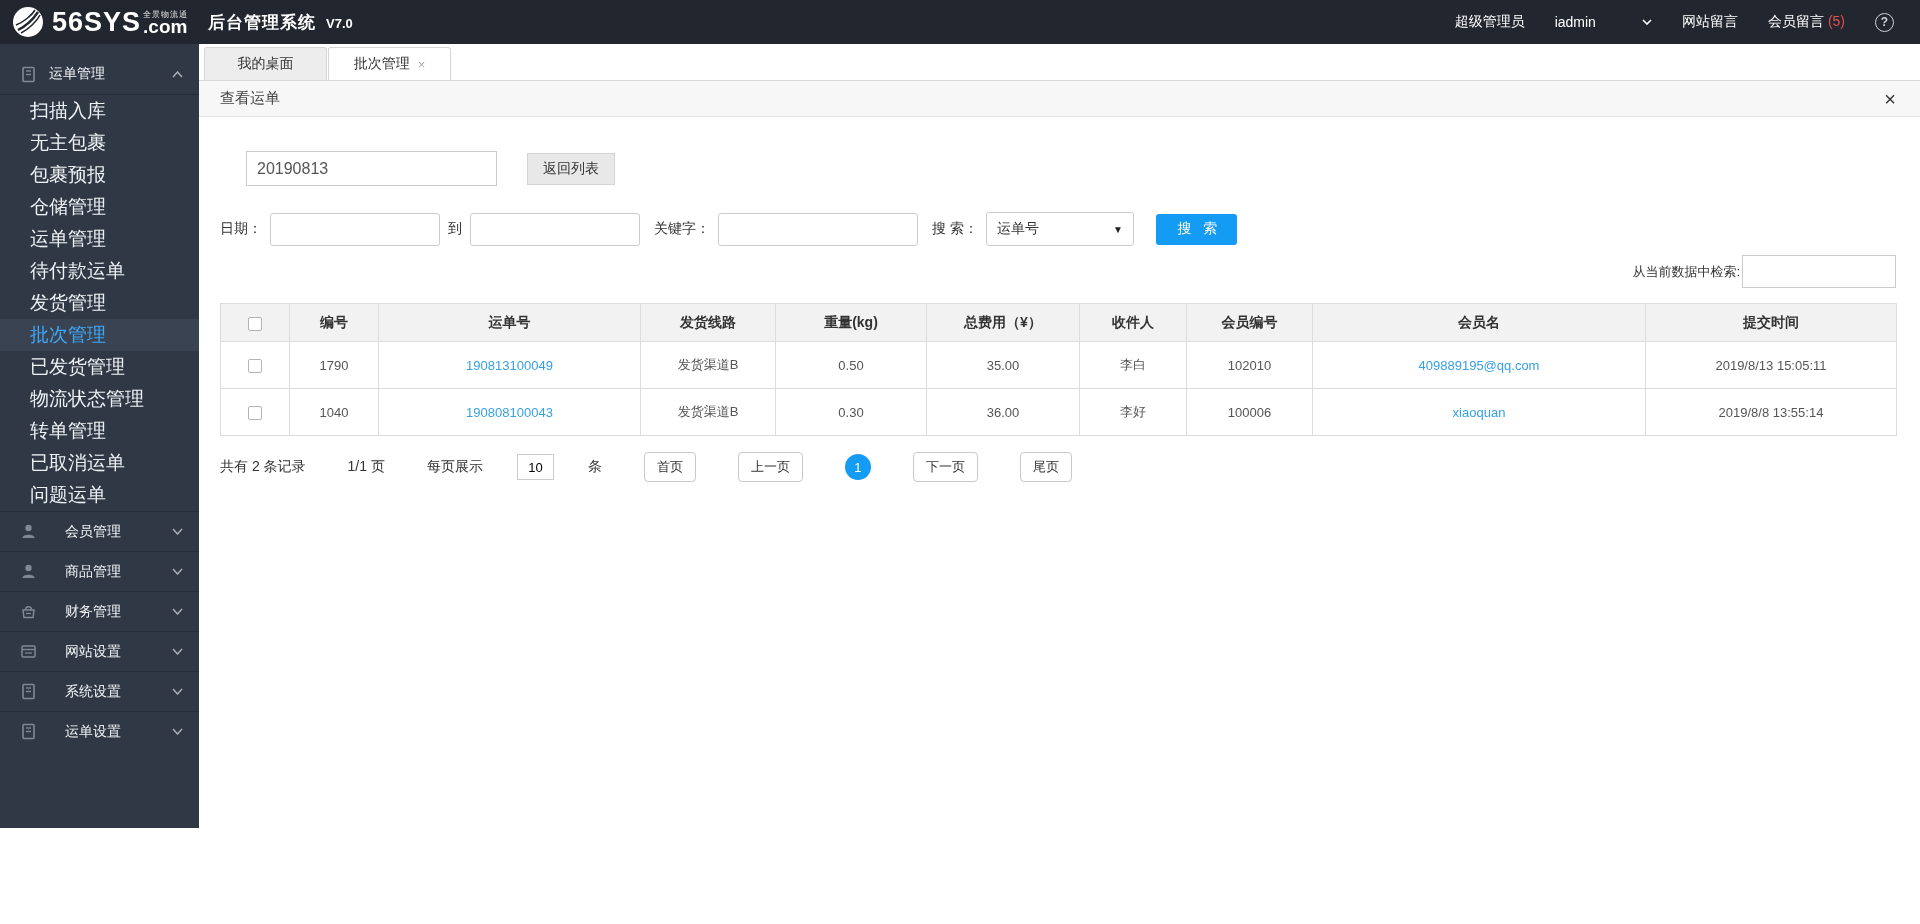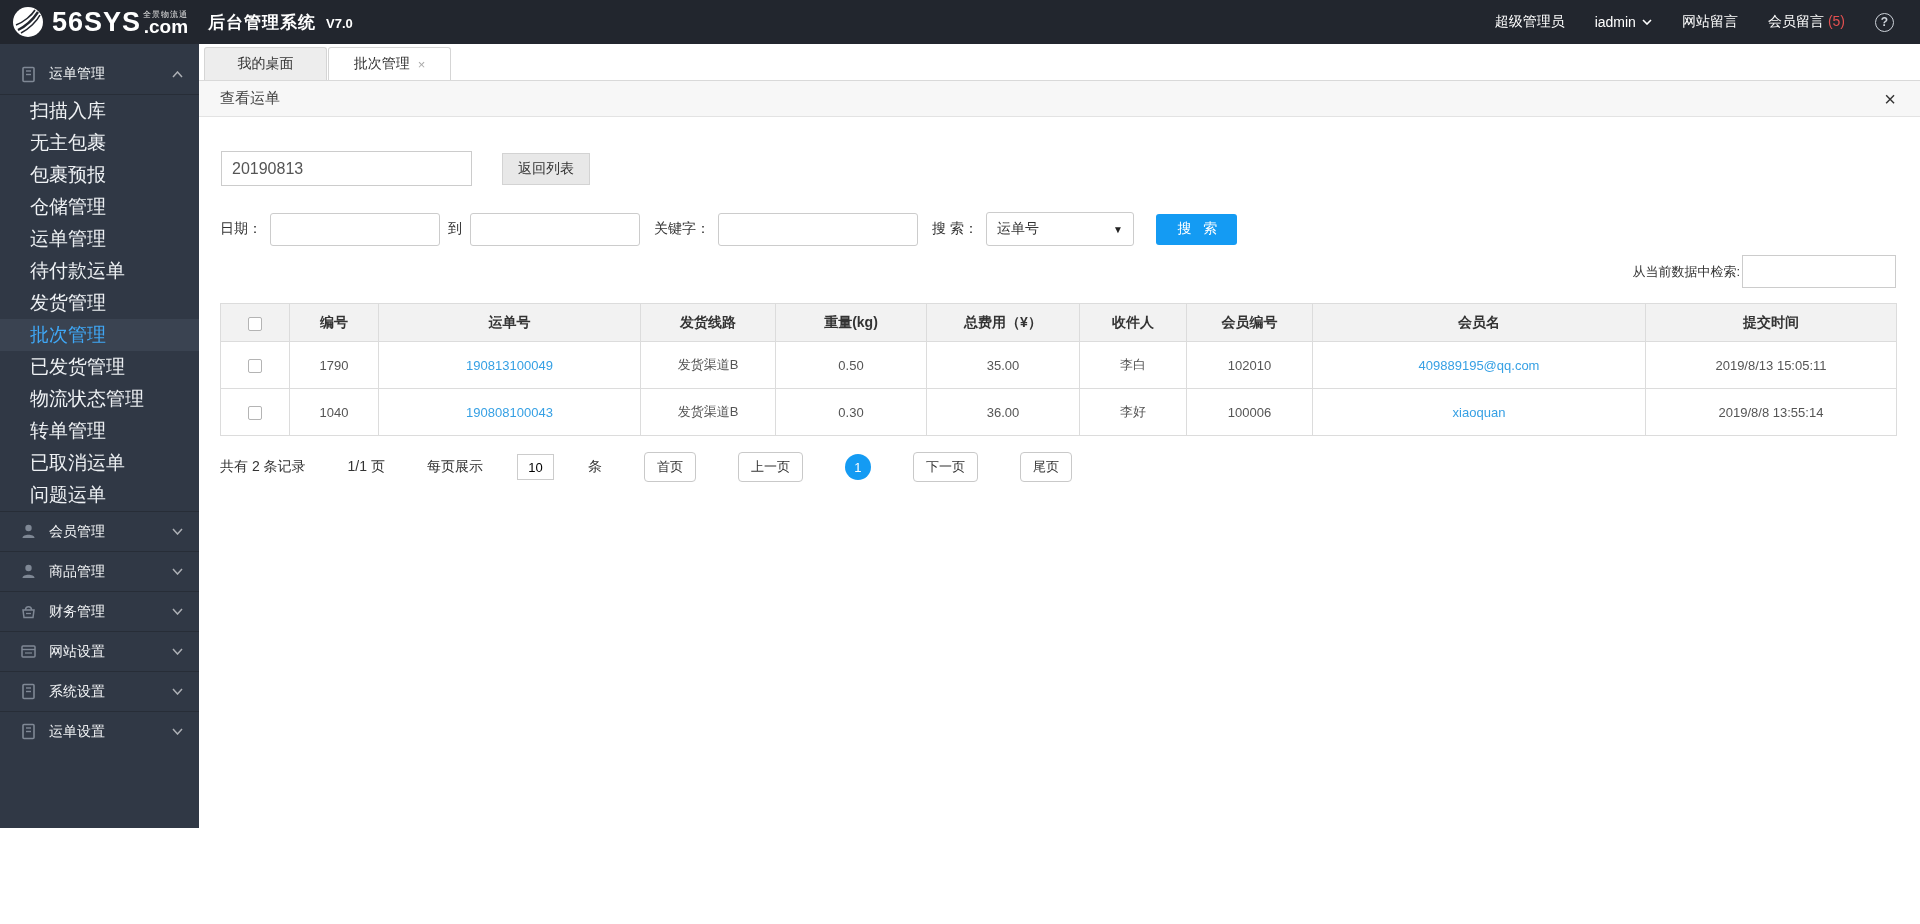--- a/index.html
+++ b/index.html
@@ -6,42 +6,42 @@
   html,body { width:1920px; height:924px; overflow:hidden; background:#fff;
     font-family:"Liberation Sans", sans-serif; }
   .app { width:1920px; height:828px; display:flex; flex-direction:column; }
 
   
   .topbar { height:44px; background:#22262e; color:#fff; display:flex;
     align-items:center; justify-content:space-between; padding:0 26px 0 12px; flex:0 0 44px; }
   .brand { display:flex; align-items:center; }
   .logo-svg { width:32px; height:32px; margin-right:8px; }
   .brand-main { font-size:27px; font-weight:bold; letter-spacing:1px; }
-  .brand-com-wrap { display:flex; flex-direction:column; align-items:flex-end; margin-left:2px; }
+  .brand-com-wrap { display:flex; flex-direction:column; align-items:flex-start; margin-left:2px; }
   .brand-tagline { font-size:8px; letter-spacing:1px; color:#e8e8e8; line-height:9px; }
   .brand-com { font-size:19px; font-weight:bold; line-height:15px; }
   .app-title { font-size:17px; font-weight:bold; margin-left:20px; letter-spacing:1px; }
   .app-version { font-size:13px; margin-left:10px; font-weight:bold; margin-top:3px; }
   .topbar-right { display:flex; align-items:center; font-size:14px; }
   .topbar-right > * { margin-left:30px; }
-  .user-menu { cursor:pointer; display:flex; align-items:center; }
+  .user-menu { cursor:pointer; display:flex; align-items:center;gap:40px; }
   .chev { width:10px; height:6px; margin-left:6px; }
   .msg-red { color:#e25050; margin-left:4px; }
   .help-circle { width:19px; height:19px; border:1.5px solid #cdd2d9; border-radius:50%;
     display:flex; align-items:center; justify-content:center; font-size:12px; font-weight:bold;
     color:#cdd2d9; cursor:pointer; }
 
   
   .body-row { flex:1; display:flex; min-height:0; }
 
   
   .sidebar { width:199px; background:#303845; color:#f2f4f6; flex:0 0 199px; padding-top:10px; }
   .side-header { height:40px; display:flex; align-items:center; position:relative;
     padding-left:20px; cursor:pointer; font-size:14px; }
-  .side-header + .side-header, .submenu + .side-header { border-top:1px solid #272d37; }
+  .side-header + .side-header, .submenu + .side-header { border-top:1px solid #272d37;gap:16px; }
   .side-header .mi { width:17px; height:17px; margin-right:12px; opacity:.75; flex:0 0 17px; }
   .side-header .sec-chev { position:absolute; right:16px; width:11px; height:7px; opacity:.6; }
   .submenu { list-style:none; border-top:1px solid #272d37; }
   .submenu li { height:32px; line-height:32px; padding-left:30px; font-size:19px;
     color:#eef1f4; cursor:pointer; }
   .submenu li.active { background:#3a4351; color:#3fa7f5; }
 
   
   .main { flex:1; display:flex; flex-direction:column; background:#fff; min-width:0; }
   .tabbar { height:37px; background:#fff; border-bottom:1px solid #d9d9d9; display:flex;
@@ -52,21 +52,21 @@
   .tab.active { background:#fff; }
   .tab-close { color:#aaa; font-size:13px; margin-left:8px; cursor:pointer; }
 
   .panel-header { height:36px; background:#f7f7f7; border-bottom:1px solid #e3e3e3;
     display:flex; align-items:center; justify-content:space-between; padding:0 24px 0 21px;
     font-size:15px; color:#444; flex:0 0 36px; }
   .panel-close { font-size:20px; color:#333; cursor:pointer; line-height:20px; }
 
   .content { flex:1; padding:0 24px 0 21px; overflow:hidden; }
 
-  .row-batch { margin-top:34px; margin-left:1px; display:flex; align-items:center; }
+  .row-batch { margin-top:34px; margin-left:26px; display:flex; align-items:center; }
   .batch-input { width:251px; height:35px; border:1px solid #ccc; font-size:16px;
     color:#555; padding:0 10px; font-family:"Liberation Sans", sans-serif; }
   .btn-back { margin-left:30px; width:88px; height:32px; background:#e8e8e8;
     border:1px solid #d3d3d3; font-size:14px; color:#333; cursor:pointer;
     font-family:"Liberation Sans", sans-serif; }
 
   .row-filters { margin-top:26px; display:flex; align-items:center; font-size:14px; color:#333; }
   .f-label { margin-right:8px; white-space:nowrap; }
   .f-input { width:170px; height:33px; border:1px solid #ccc; border-radius:3px;
     padding:0 8px; font-size:14px; font-family:"Liberation Sans", sans-serif; }

